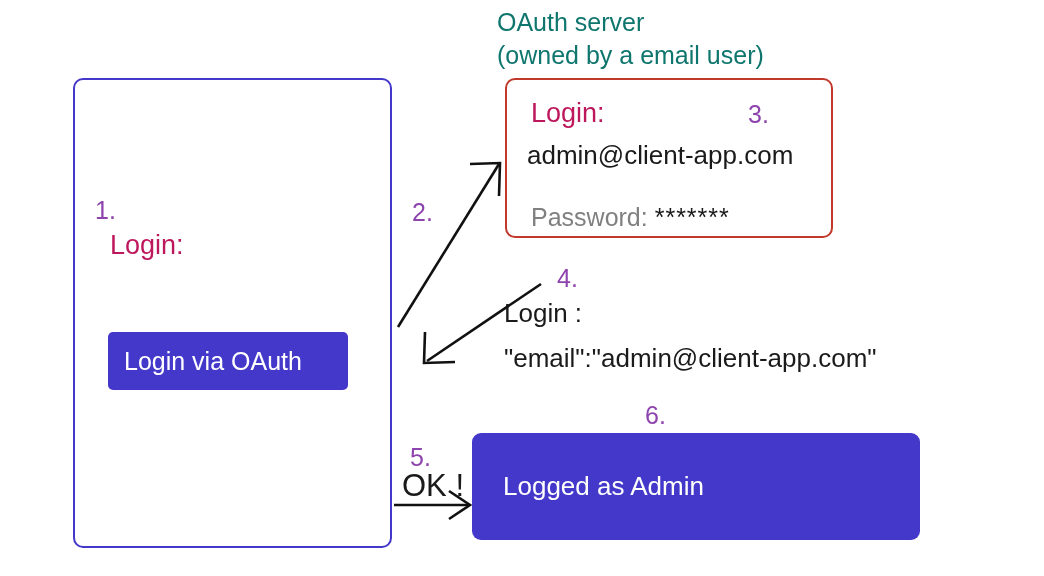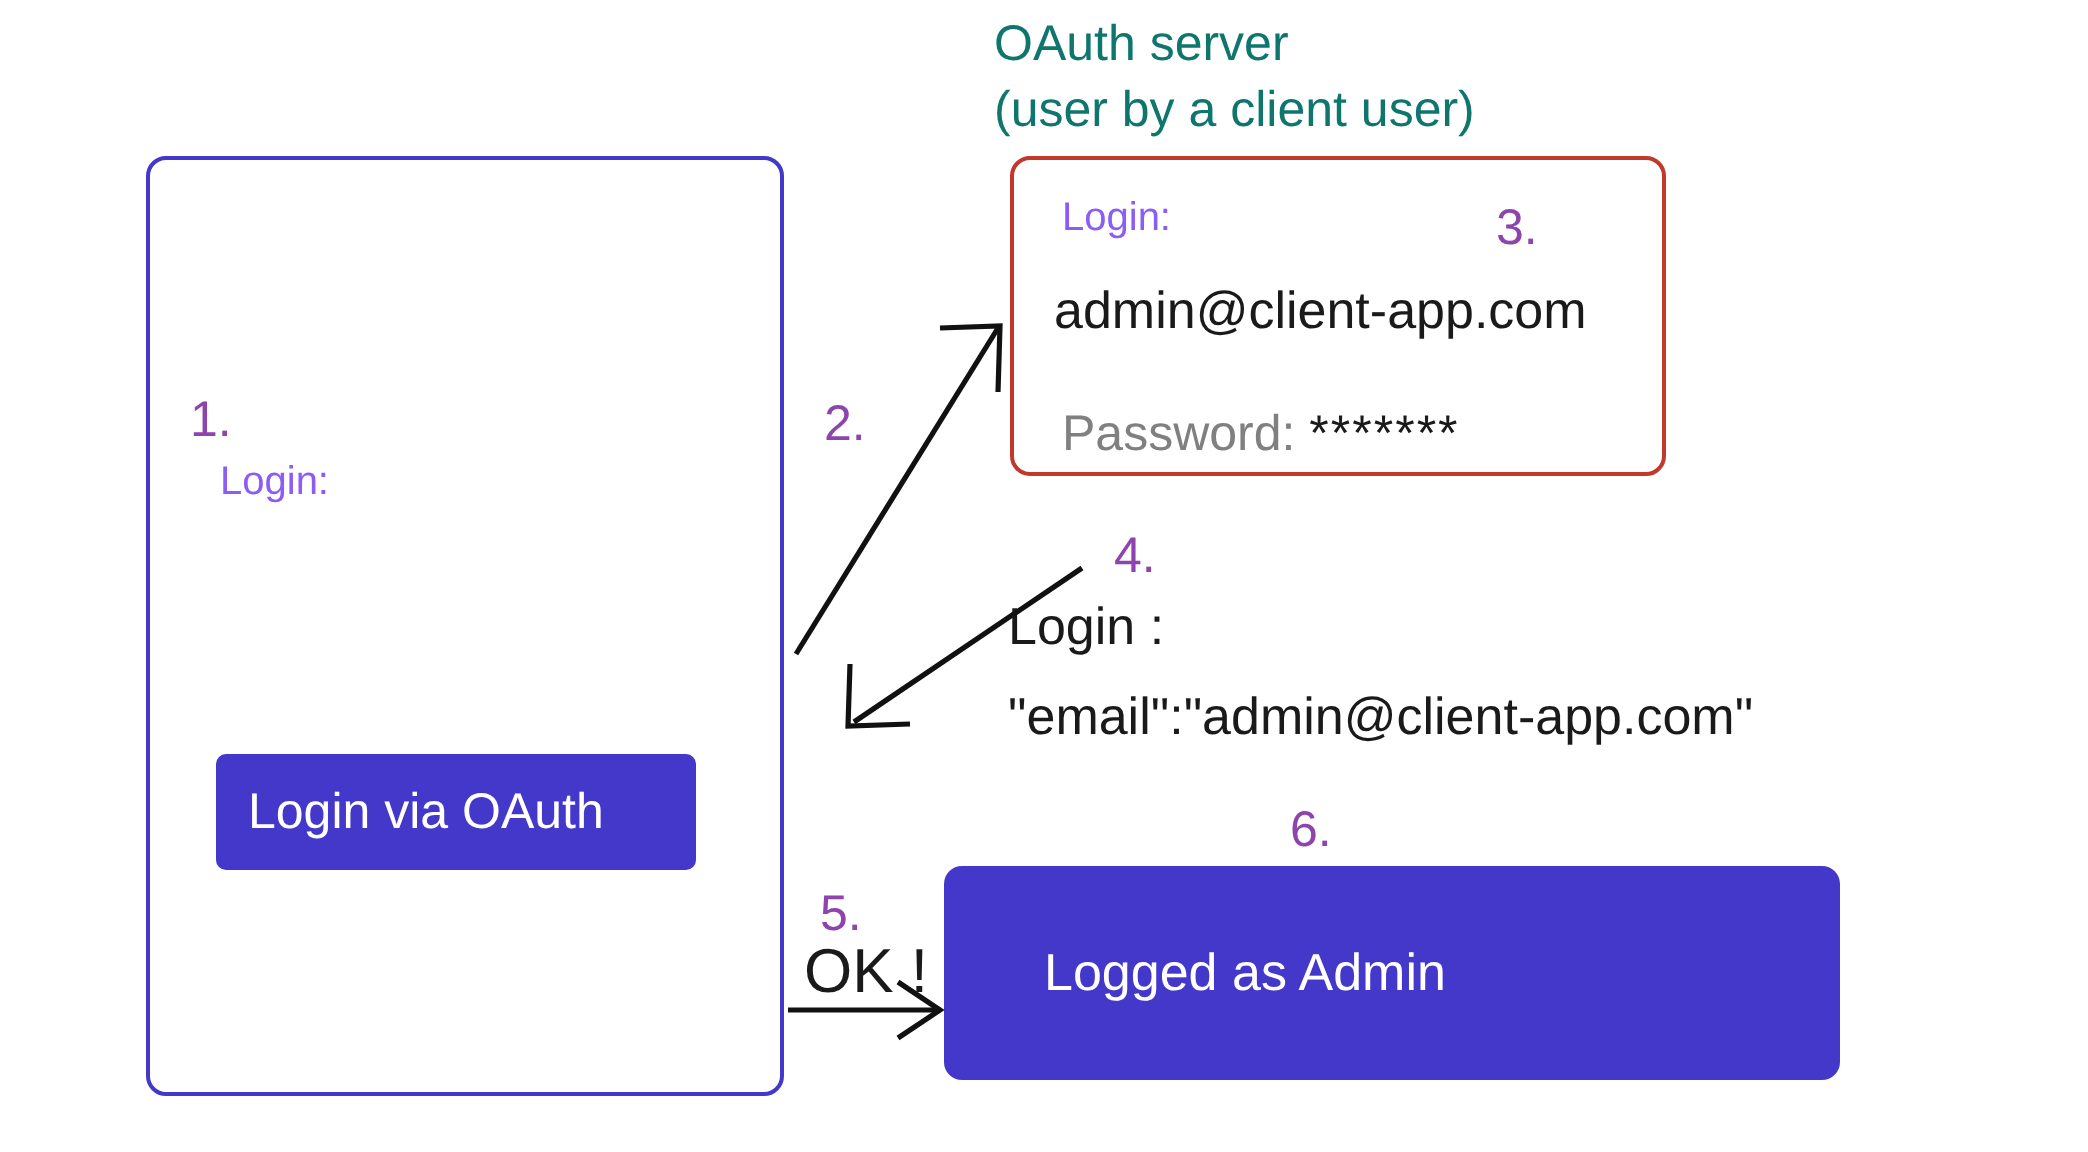--- a/index.html
+++ b/index.html
@@ -59,22 +59,22 @@
   }
   .step-1 { left: 95px;  top: 196px; }
   .step-2 { left: 412px; top: 198px; }
   .step-3 { left: 748px; top: 100px; }
   .step-4 { left: 557px; top: 264px; }
   .step-5 { left: 410px; top: 443px; }
   .step-6 { left: 645px; top: 401px; }
 
   
   .label-gray {
-    font-size: 20px;
-    color: #8b5cf6;
+    font-size: 27px;
+    color: #be185d;
     white-space: nowrap;
   }
   .value-black {
     font-size: 26px;
     color: #1a1a1a;
     white-space: nowrap;
   }
   .pwd-row {
     font-size: 25px;
     white-space: nowrap;
@@ -100,21 +100,20 @@
     border-radius: 5px;
     border: none;
     padding: 0;
     color: #ffffff;
     font-family: "Liberation Sans", sans-serif;
     font-size: 25px;
     text-align: left;
     box-sizing: border-box;
     display: flex;
     align-items: center;
-    margin-top: 45px;
   }
   .oauth-button span { padding-left: 16px; }
 
   
   .token-line1 {
     left: 504px; top: 298px;
     font-size: 26px;
     color: #1a1a1a;
     white-space: nowrap;
   }
@@ -137,21 +136,21 @@
   .logged-box {
     left: 472px; top: 433px;
     width: 448px; height: 107px;
     background: #4338CA;
     border-radius: 9px;
     box-sizing: border-box;
     display: flex;
     align-items: center;
   }
   .logged-box span {
-    padding-left: 50px;
+    padding-left: 31px;
     color: #ffffff;
     font-size: 26px;
     white-space: nowrap;
   }
 
   
   .arrows {
     left: 0; top: 0;
     width: 1044px; height: 576px;
     pointer-events: none;
@@ -166,21 +165,21 @@
 
   <div class="abs step step-1">1.</div>
   <div class="abs label-gray client-login-label">Login:</div>
 
   <button class="abs oauth-button">
     <span>Login via OAuth</span>
   </button>
 
   <div class="abs oauth-title">
     <div>OAuth server</div>
-    <div>(user by a client user)</div>
+    <div>(owned by a email user)</div>
   </div>
   <div class="abs oauth-box"></div>
 
   <div class="abs step step-3">3.</div>
   <div class="abs label-gray oauth-login-label">Login:</div>
   <div class="abs value-black oauth-login-value">admin@client-app.com</div>
   <div class="abs pwd-row oauth-password">
     <span class="pwd-label">Password:</span>
     <span class="pwd-stars">*******</span>
   </div>

